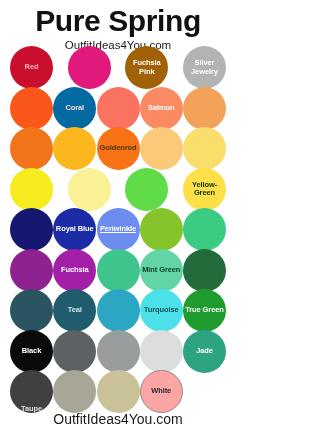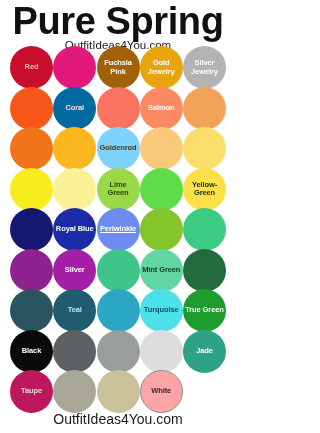--- a/index.html
+++ b/index.html
@@ -18,21 +18,21 @@
     position: relative;
     width: 236px;
     height: 433px;
     background: #ffffff;
     box-sizing: border-box;
   }
   .title {
     text-align: center;
     font-family: "Liberation Sans", sans-serif;
     font-weight: bold;
-    font-size: 38px;
+    font-size: 30px;
     line-height: 30px;
     letter-spacing: -0.4px;
     color: #111111;
     padding-top: 6px;
   }
   .subtitle {
     text-align: center;
     font-family: "Liberation Sans", sans-serif;
     font-size: 11.5px;
     line-height: 14px;
@@ -110,25 +110,20 @@
         </div>
         <div class="cell">
           <div class="swatch" style="background: rgb(226, 25, 124);"></div>
         </div>
         <div class="cell">
           <div class="swatch" style="background: #a16207;">
             <span class="swatch-label" style="color: rgb(255, 255, 255);">Fuchsia Pink</span>
           </div>
         </div>
         <div class="cell">
-          <div class="swatch" style="background: rgb(232, 165, 13);">
-            <span class="swatch-label" style="color: rgb(255, 255, 255);">Gold Jewelry</span>
-          </div>
-        </div>
-        <div class="cell">
           <div class="swatch" style="background: rgb(179, 179, 179);">
             <span class="swatch-label" style="color: rgb(255, 255, 255);">Silver Jewelry</span>
           </div>
         </div>
       </div>
       <div class="row">
         <div class="cell">
           <div class="swatch" style="background: rgb(249, 86, 26);"></div>
         </div>
         <div class="cell">
@@ -149,42 +144,37 @@
         </div>
       </div>
       <div class="row">
         <div class="cell">
           <div class="swatch" style="background: rgb(241, 116, 26);"></div>
         </div>
         <div class="cell">
           <div class="swatch" style="background: rgb(250, 184, 30);"></div>
         </div>
         <div class="cell">
-          <div class="swatch" style="background: #7dd3fc;">
+          <div class="swatch" style="background: #f97316;">
             <span class="swatch-label" style="color: rgb(74, 58, 5);">Goldenrod</span>
           </div>
         </div>
         <div class="cell">
           <div class="swatch" style="background: rgb(250, 201, 122);"></div>
         </div>
         <div class="cell">
           <div class="swatch" style="background: rgb(250, 222, 108);"></div>
         </div>
       </div>
       <div class="row">
         <div class="cell">
           <div class="swatch" style="background: rgb(247, 236, 30);"></div>
         </div>
         <div class="cell">
           <div class="swatch" style="background: rgb(250, 241, 151);"></div>
-        </div>
-        <div class="cell">
-          <div class="swatch" style="background: rgb(154, 216, 74);">
-            <span class="swatch-label" style="color: rgb(39, 66, 11);">Lime Green</span>
-          </div>
         </div>
         <div class="cell">
           <div class="swatch" style="background: rgb(95, 220, 72);"></div>
         </div>
         <div class="cell">
           <div class="swatch" style="background: #fde047;">
             <span class="swatch-label" style="color: rgb(16, 51, 15);">Yellow-Green</span>
           </div>
         </div>
       </div>
@@ -208,21 +198,21 @@
         <div class="cell">
           <div class="swatch" style="background: rgb(60, 203, 130);"></div>
         </div>
       </div>
       <div class="row">
         <div class="cell">
           <div class="swatch" style="background: rgb(142, 34, 145);"></div>
         </div>
         <div class="cell">
           <div class="swatch" style="background: rgb(164, 31, 168);">
-            <span class="swatch-label" style="color: rgb(255, 255, 255);">Silver</span>
+            <span class="swatch-label" style="color: rgb(255, 255, 255);">Fuchsia</span>
           </div>
         </div>
         <div class="cell">
           <div class="swatch" style="background: rgb(63, 196, 139);"></div>
         </div>
         <div class="cell">
           <div class="swatch" style="background: rgb(99, 213, 165);">
             <span class="swatch-label" style="color: rgb(14, 58, 39); text-align: center;">Mint Green</span>
           </div>
         </div>
@@ -269,21 +259,21 @@
           <div class="swatch" style="background: rgb(220, 222, 221);"></div>
         </div>
         <div class="cell">
           <div class="swatch" style="background: rgb(46, 163, 131);">
             <span class="swatch-label" style="color: rgb(255, 255, 255);">Jade</span>
           </div>
         </div>
       </div>
       <div class="row">
         <div class="cell">
-          <div class="swatch" style="background: #be185d;">
+          <div class="swatch" style="background: #404040; align-items: flex-end;">
             <span class="swatch-label" style="color: rgb(224, 220, 210);">Taupe</span>
           </div>
         </div>
         <div class="cell">
           <div class="swatch" style="background: rgb(168, 167, 151);"></div>
         </div>
         <div class="cell">
           <div class="swatch" style="background: rgb(201, 194, 152);"></div>
         </div>
         <div class="cell">

